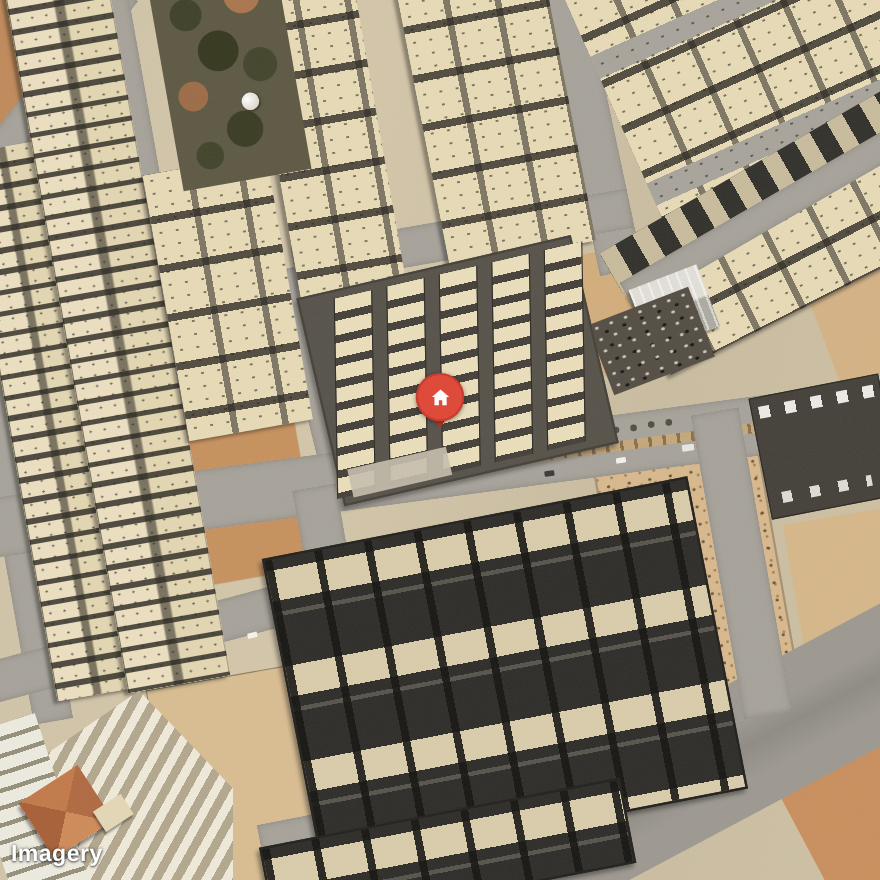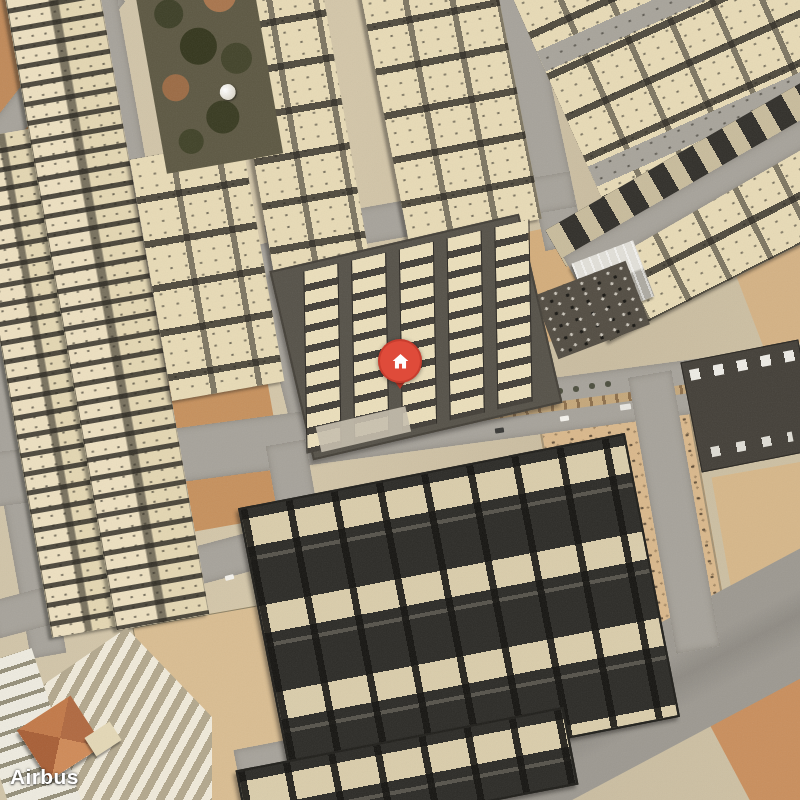--- a/index.html
+++ b/index.html
@@ -263,15 +263,15 @@
 
   <div class="f" id="marker">
     <div class="tail"></div>
     <div class="circle">
       <svg width="23" height="23" viewBox="0 0 24 24">
         <path d="M12 4.2 L20.2 11.4 h-2.4 V19.2 h-4.2 v-4.8 h-3.2 v4.8 H6.2 v-7.8 H3.8 Z" fill="#ffffff"></path>
       </svg>
     </div>
   </div>
 
-  <div class="f" id="logo">Airbus</div>
+  <div class="f" id="logo">Imagery</div>
 
 </div>
 
 </body></html>

